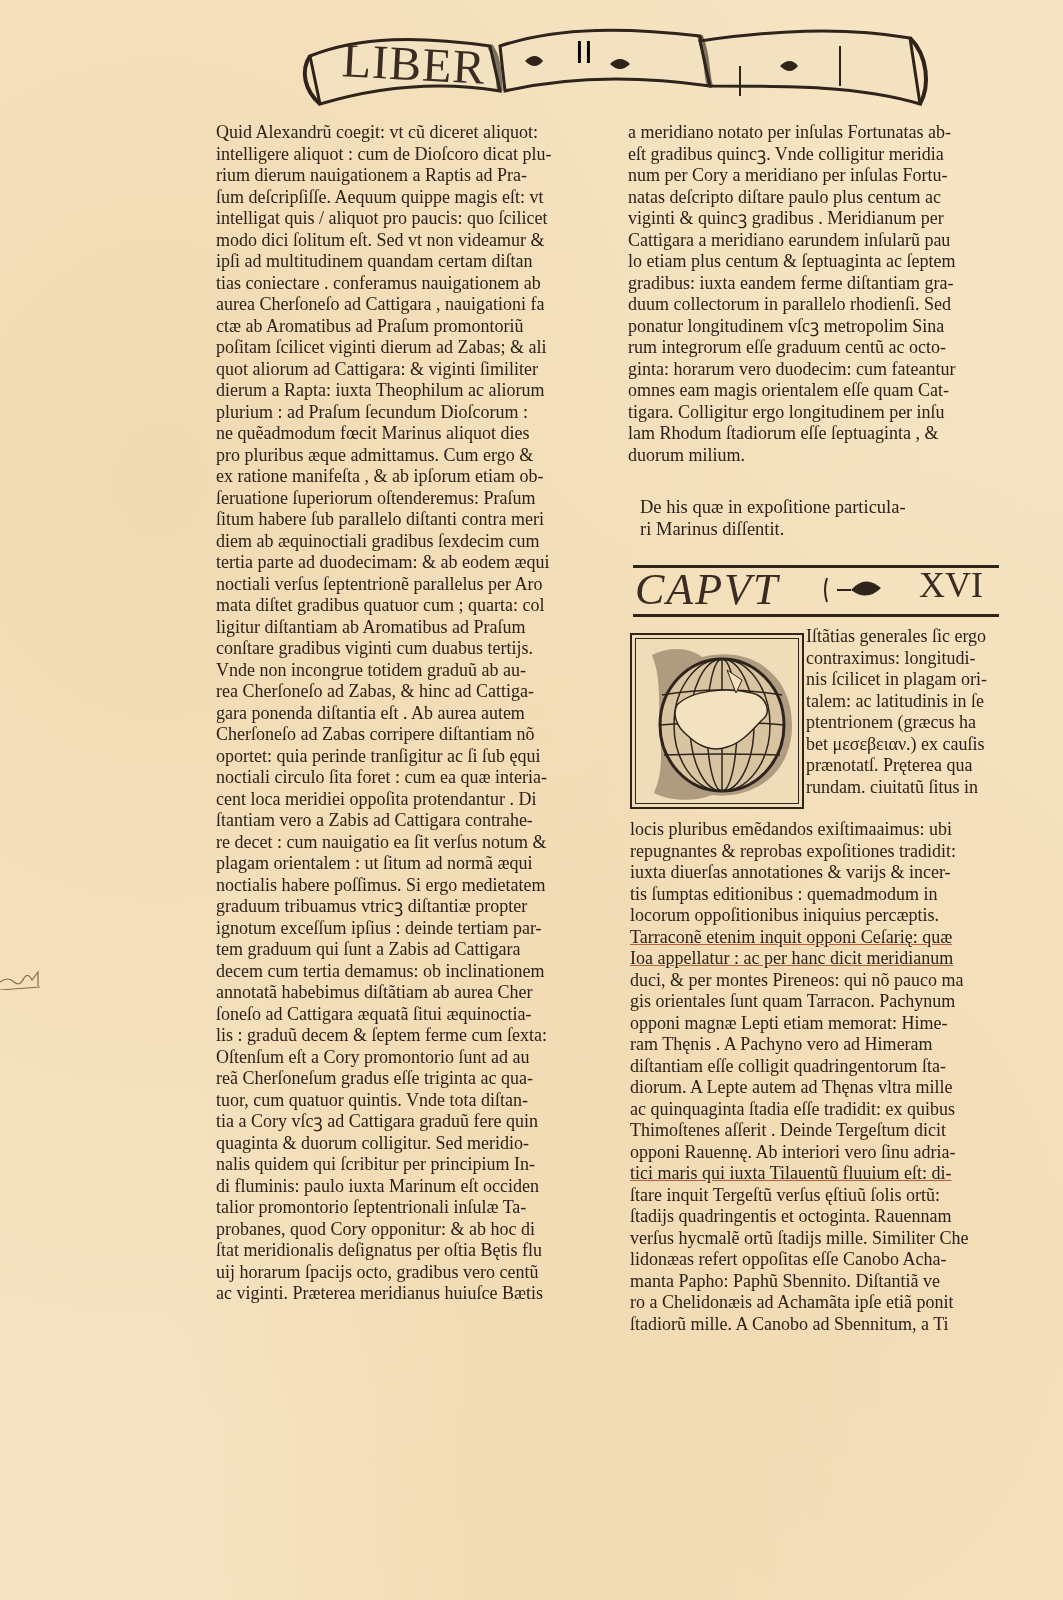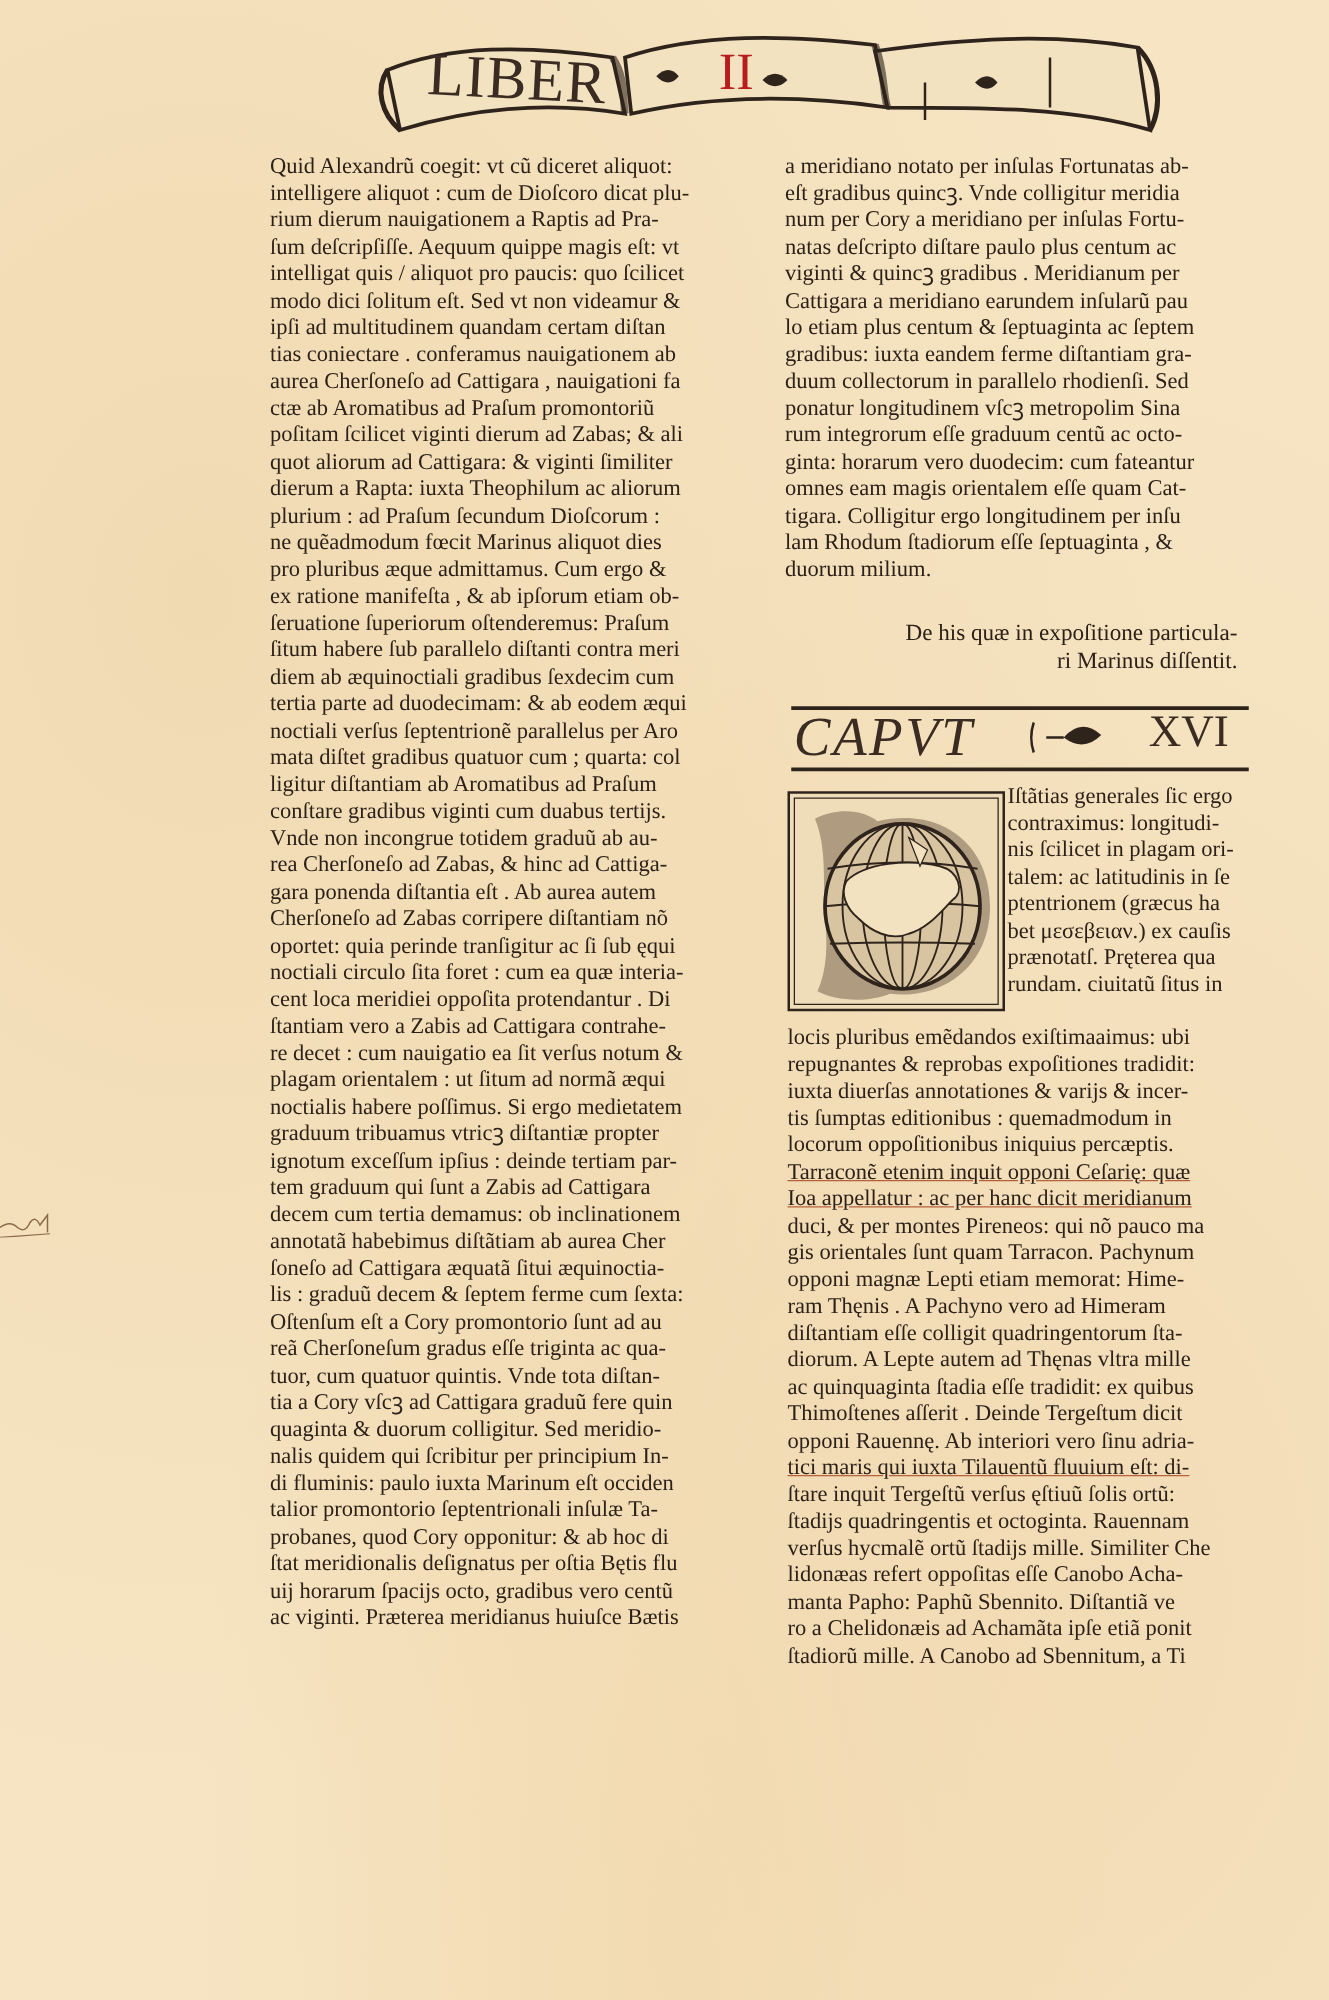--- a/index.html
+++ b/index.html
@@ -17,33 +17,33 @@
   .page { position: absolute; inset: 0; }
   .banner { position: absolute; left: 300px; top: 16px; width: 632px; height: 100px; }
   .banner svg { width: 100%; height: 100%; }
   .banner-text {
     position: absolute; left: 42px; top: 20px;
     font-family: "Liberation Serif", serif; font-size: 48px; letter-spacing: 1px;
     color: #3a2c22; transform: rotate(3deg);
   }
   .banner-num {
     position: absolute; left: 275px; top: 18px;
-    font-family: Liberation Serif, serif; font-size: 42px; color: #b91c1c;
+    font-family: Liberation Sans, sans-serif; font-size: 32px; color: #000000;
   }
   .col {
     position: absolute; font-family: "Liberation Serif", serif;
     font-size: 18px; line-height: 21.5px; color: #2c2119;
     white-space: nowrap;
   }
   .col-left { left: 216px; top: 122px; width: 380px; }
   .col-right { left: 628px; top: 122px; width: 375px; }
   .line { display: block; height: 21.5px; }
   .subhead {
     position: absolute; left: 640px; top: 496px; width: 350px;
-    text-align: right; font-family: "Liberation Serif", serif;
+    text-align: left; font-family: "Liberation Serif", serif;
     font-size: 18.5px; line-height: 22px;
   }
   .chapter {
     position: absolute; left: 633px; top: 565px; width: 366px; height: 46px;
     border-top: 3px solid #2e241c; border-bottom: 3px solid #2e241c;
   }
   .chapter-title {
     position: absolute; left: 2px; top: -4px;
     font-family: "Liberation Serif", serif; font-size: 44px; letter-spacing: 2px; color: #3a2c22; font-style: italic;
   }

